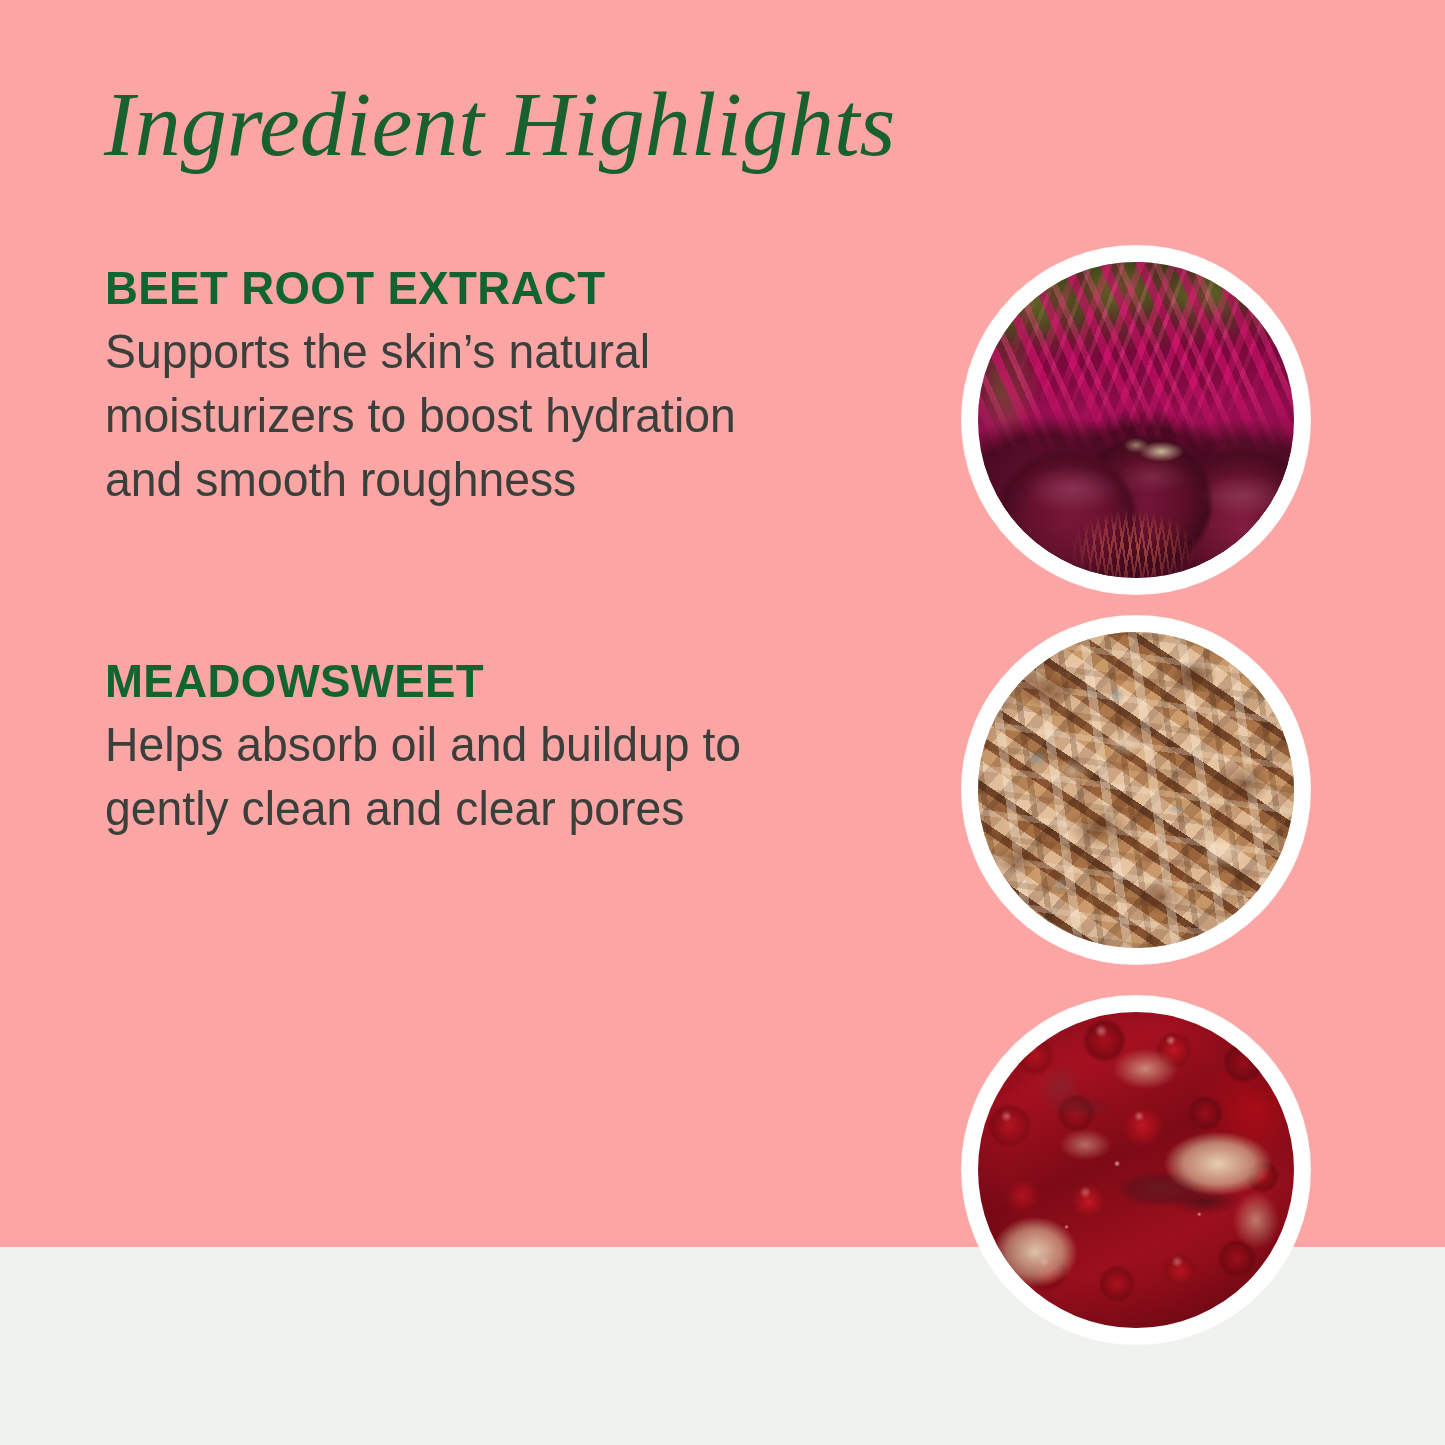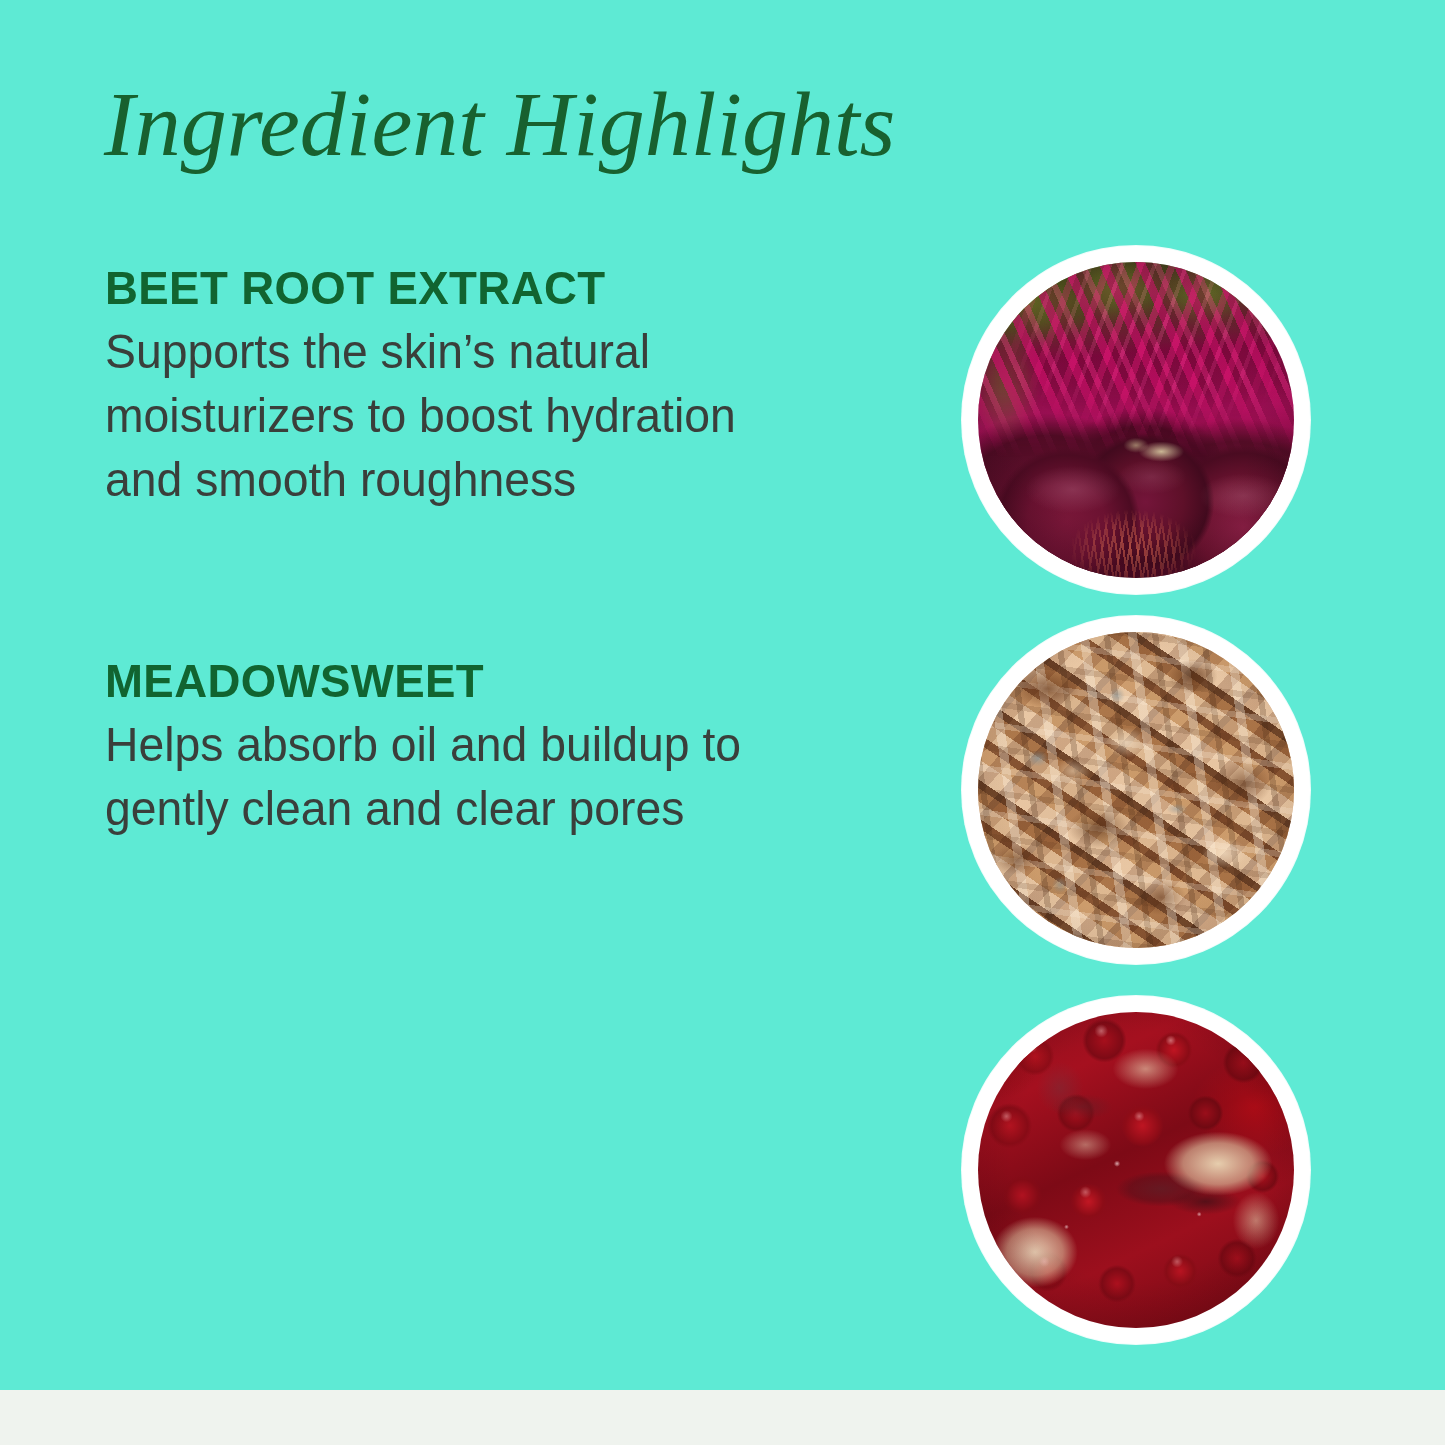--- a/index.html
+++ b/index.html
@@ -11,22 +11,22 @@
     width: 1445px;
     height: 1445px;
     background: #eff3ee;
     font-family: "Liberation Sans", sans-serif;
     overflow: hidden;
   }
 
   .page {
     position: relative;
     width: 1445px;
-    height: 1390px;
-    background: #5eead4;
+    height: 1247px;
+    background: #fca5a5;
     box-sizing: border-box;
   }
 
   
   .page-title {
     position: absolute;
     left: 104px;
     top: 78px;
     font-family: "Liberation Serif", "DejaVu Serif", serif;
     font-style: italic;

